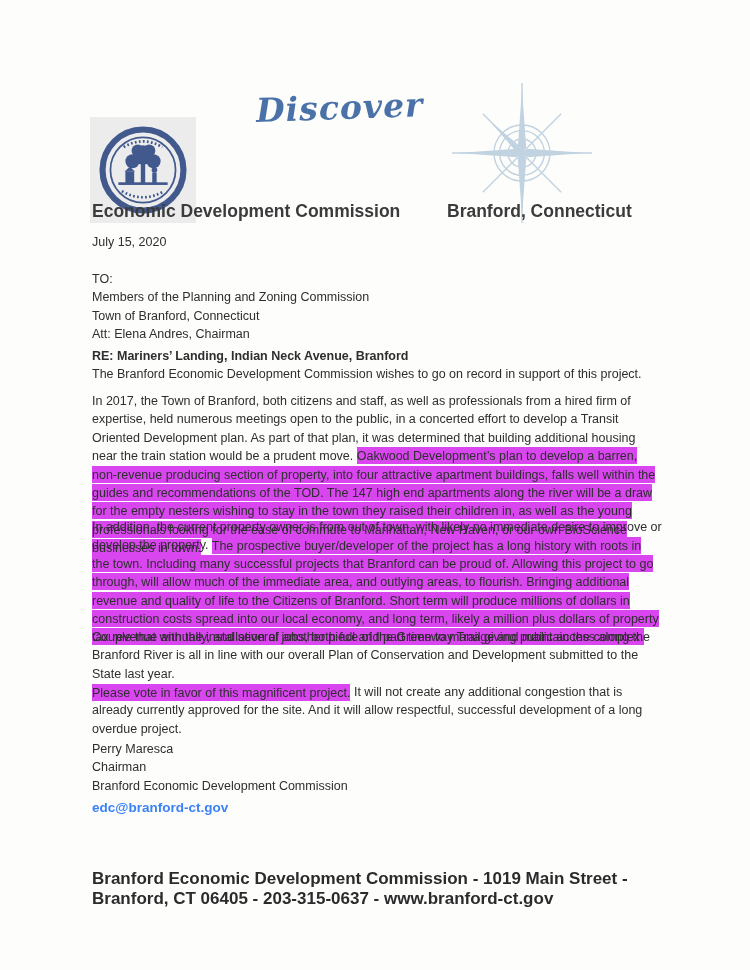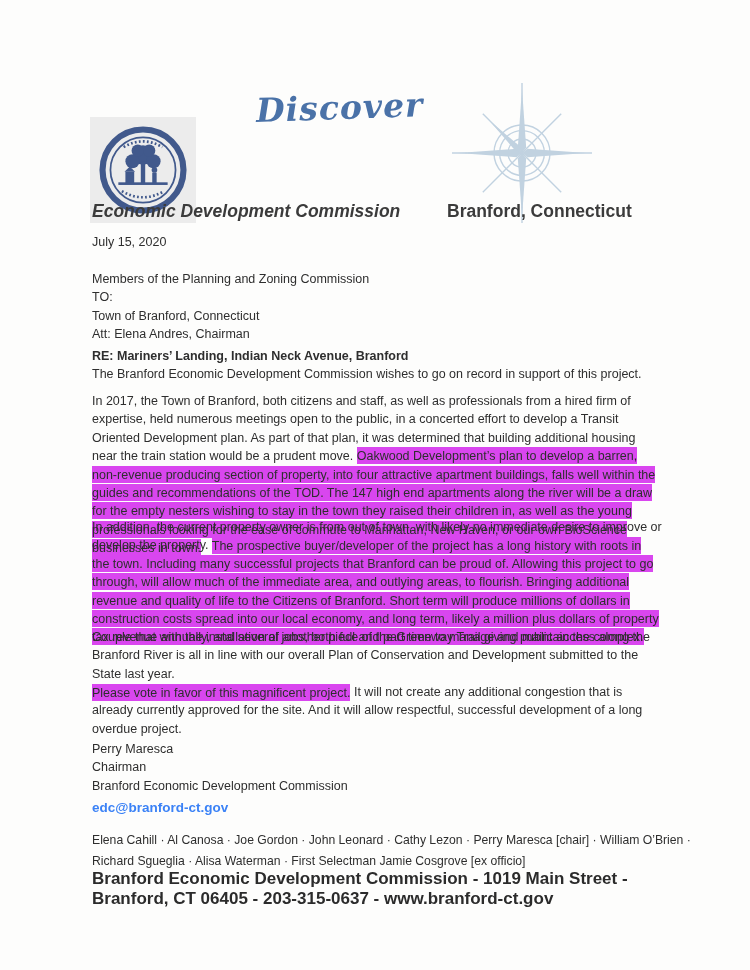--- a/index.html
+++ b/index.html
@@ -63,21 +63,20 @@
     position: absolute;
     left: 92px; top: 201px;
     width: 566px;
     display: flex;
   }
   .heading-left {
     font-size: 17.5px;
     font-weight: bold;
     color: #3b3b3b;
     width: 355px;
-    font-style: italic;
   }
   .heading-right {
     font-size: 17.5px;
     font-weight: bold;
     color: #3b3b3b;
   }
 
   
   .abs { position: absolute; left: 92px; width: 570px; }
   .body-text {
@@ -172,22 +171,22 @@
   </div>
 
   <div class="heading-row">
     <div class="heading-left">Economic Development Commission</div>
     <div class="heading-right">Branford, Connecticut</div>
   </div>
 
   <div class="abs body-text" style="top:233px">July 15, 2020</div>
 
   <div class="abs body-text" style="top:270px">
+    <div>TO:</div>
     <div>Members of the Planning and Zoning Commission</div>
-    <div>TO:</div>
     <div>Town of Branford, Connecticut</div>
     <div>Att: Elena Andres, Chairman</div>
   </div>
 
   <div class="abs body-text" style="top:347px">
     <div class="bold">RE: Mariners’ Landing, Indian Neck Avenue, Branford</div>
     <div>The Branford Economic Development Commission wishes to go on record in support of this project.</div>
   </div>
 
   <div class="abs body-text" style="top:392px"><span>In 2017, the Town of Branford, both citizens and staff, as well as professionals from a hired firm of expertise, held numerous meetings open to the public, in a concerted effort to develop a Transit Oriented Development plan. As part of that plan, it was determined that building additional housing near the train station would be a prudent move. </span><mark>Oakwood Development’s plan to develop a barren, non-revenue producing section of property, into four attractive apartment buildings, falls well within the guides and recommendations of the TOD. The 147 high end apartments along the river will be a draw for the empty nesters wishing to stay in the town they raised their children in, as well as the young professionals looking for the ease of commute to Manhattan, New Haven, or our own BioScience businesses in town.</mark></div>
@@ -199,17 +198,16 @@
   <div class="abs body-text" style="top:683px"><mark>Please vote in favor of this magnificent project.</mark><span> It will not create any additional congestion that is already currently approved for the site. And it will allow respectful, successful development of a long overdue project.</span></div>
 
   <div class="abs body-text" style="top:740px">
     <div>Perry Maresca</div>
     <div>Chairman</div>
     <div>Branford Economic Development Commission</div>
   </div>
 
   <a class="abs email-link" style="top:800px" href="#">edc@branford-ct.gov</a>
 
-  <div class="abs members" style="top:830px">Elena Cahill ·  Al Canosa · Joe Gordon · John Leonard · Cathy Lezon · Perry Maresca [chair] · William O’Brien · Richard Sgueglia · Alisa Waterman · First Selectman Jamie Cosgrove [ex officio]</div>
 
   <div class="abs footer-bold" style="top:869px">Branford Economic Development Commission - 1019 Main Street - Branford, CT 06405 - 203-315-0637 - www.branford-ct.gov</div>
 
 </div>
 
 </body></html>

